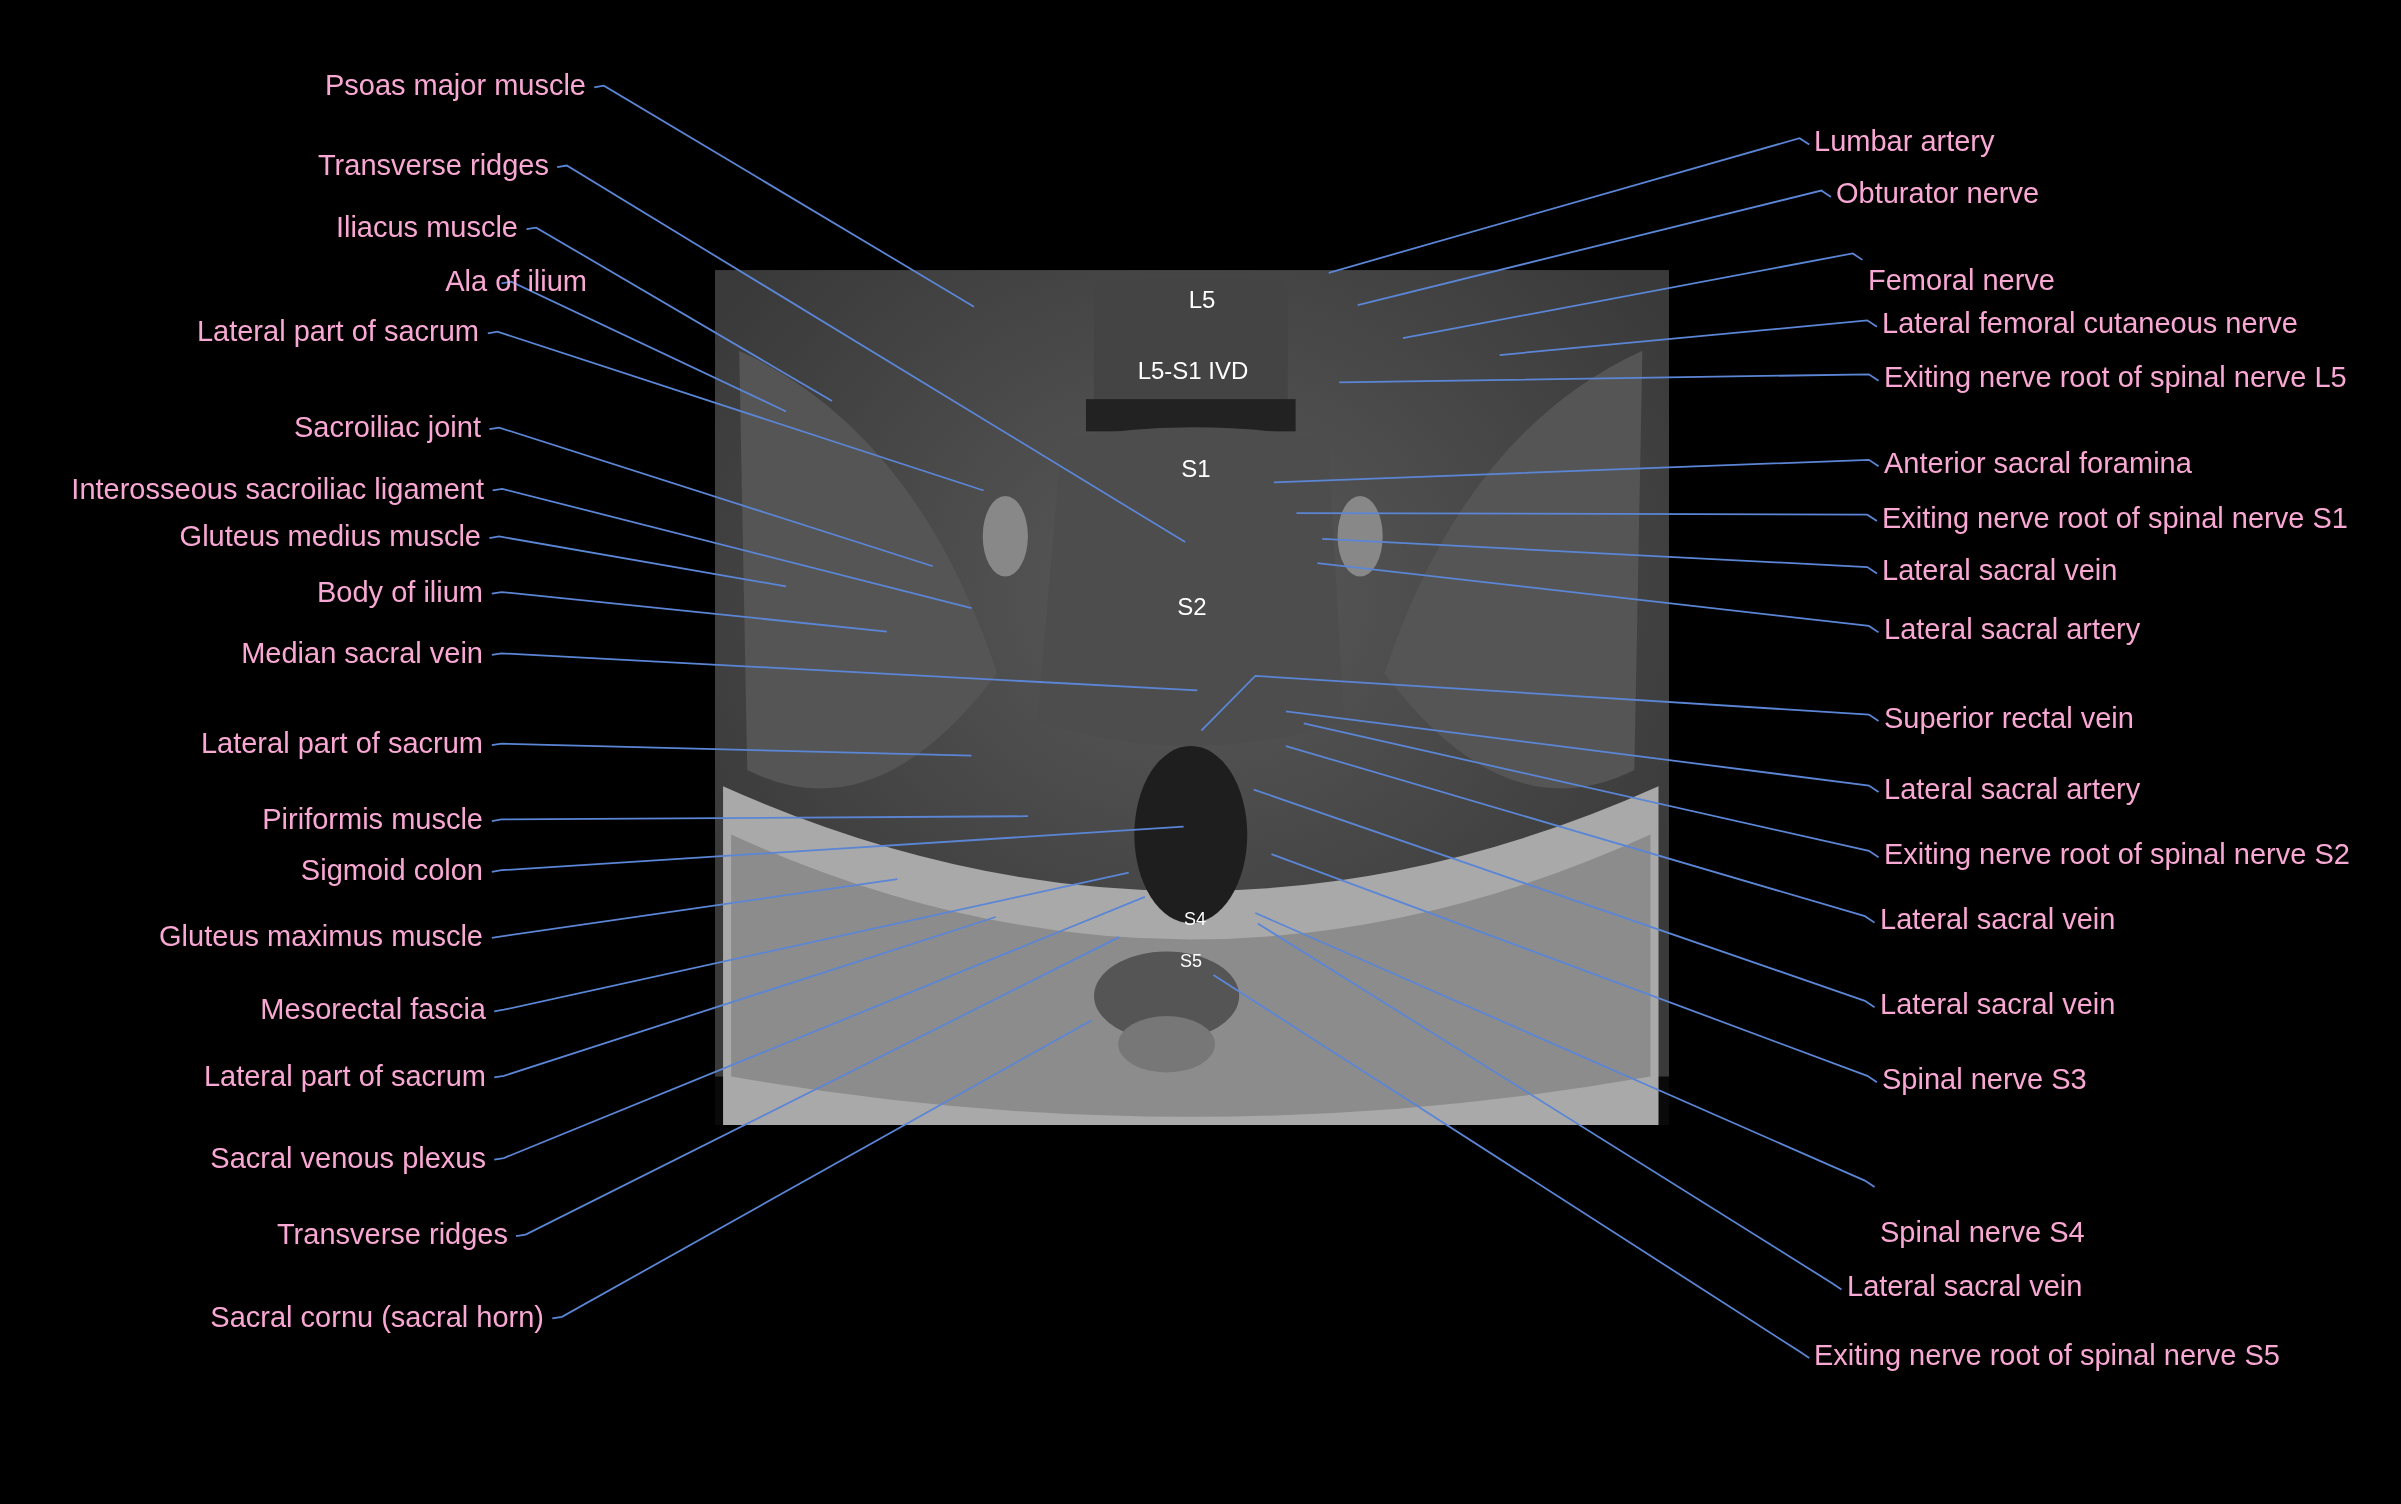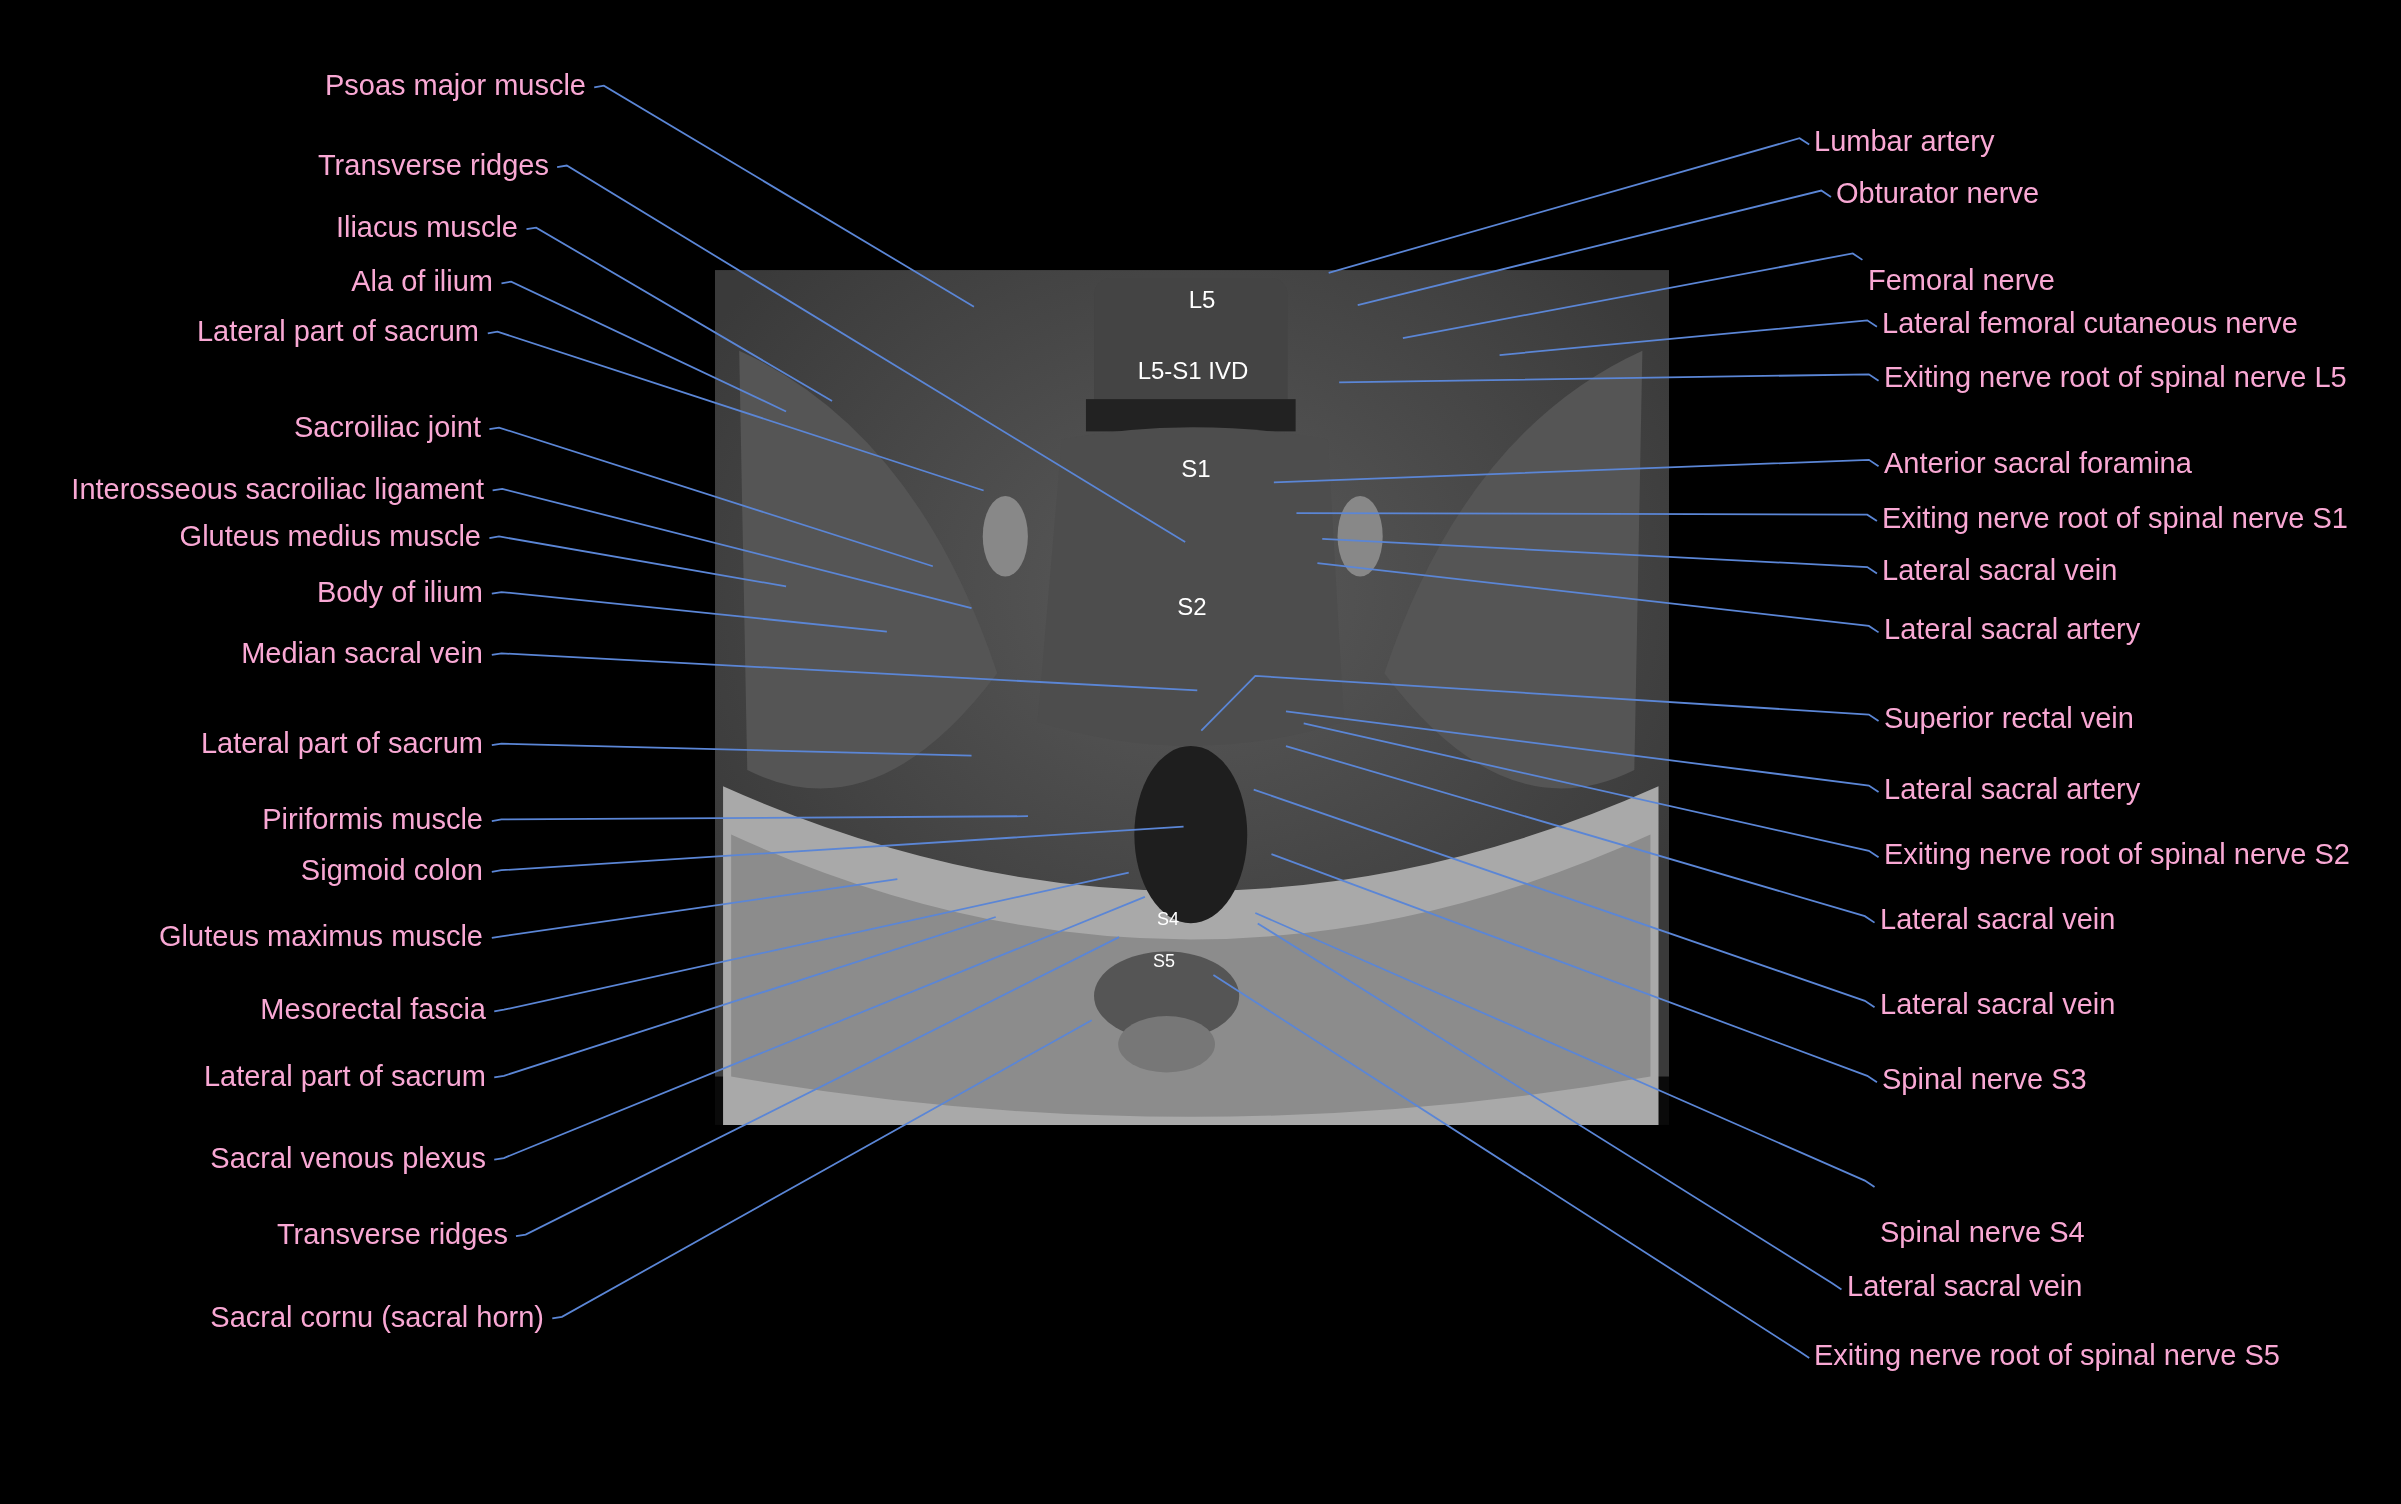--- a/index.html
+++ b/index.html
@@ -2,21 +2,21 @@
 <html style="font-size:13px"><head>
 <meta charset="utf-8">
 <style>
   html,body{margin:0;padding:0;background:#000;}
   body{width:2401px;height:1505px;position:relative;overflow:hidden;font-family:"Liberation Sans",sans-serif;}
   #scan{position:absolute;left:715px;top:270px;width:954px;height:855px;}
   svg#lines{position:absolute;left:0;top:0;width:2401px;height:1505px;pointer-events:none;}
   .lbl{position:absolute;color:#f9a8d4;font-size:29px;white-space:nowrap;line-height:32px;}
   .lbl.left{text-align:right;}
   .vlab{position:absolute;color:#fff;font-size:24px;transform:translate(-50%,-50%);}
-  .vlab.sm{font-size:18px;}
+  .vlab.sm{font-size:18px;margin-left:27px;}
 </style>
 </head>
 <body>
 
 <svg id="scan" viewBox="0 0 1183 1060">
   <defs>
     <radialGradient id="g1" cx="50%" cy="40%" r="60%">
       <stop offset="0" stop-color="#5a5a5a"></stop>
       <stop offset="1" stop-color="#3a3a3a"></stop>
     </radialGradient>
@@ -88,21 +88,21 @@
     <div class="vlab" style="left: 1193px; top: 371px;">L5-S1 IVD</div>
     <div class="vlab" style="left: 1196px; top: 469px;">S1</div>
     <div class="vlab" style="left: 1192px; top: 607px;">S2</div>
     <div class="vlab sm" style="left: 1168px; top: 919px;">S4</div>
     <div class="vlab sm" style="left: 1164px; top: 961px;">S5</div>
   </div>
 <div id="labels">
     <div class="lbl left" style="right: 1815px; top: 69px;">Psoas major muscle</div>
     <div class="lbl left" style="right: 1852px; top: 149px;">Transverse ridges</div>
     <div class="lbl left" style="right: 1883px; top: 211px;">Iliacus muscle</div>
-    <div class="lbl left" style="right: 1908px; top: 265px; text-align: right;">Ala of ilium</div>
+    <div class="lbl left" style="right: 1814px; top: 265px; text-align: right;">Ala of ilium</div>
     <div class="lbl left" style="right: 1922px; top: 315px;">Lateral part of sacrum</div>
     <div class="lbl left" style="right: 1920px; top: 411px; text-align: center;">Sacroiliac joint</div>
     <div class="lbl left" style="right: 1917px; top: 473px;">Interosseous sacroiliac ligament</div>
     <div class="lbl left" style="right: 1920px; top: 520px;">Gluteus medius muscle</div>
     <div class="lbl left" style="right: 1918px; top: 576px;">Body of ilium</div>
     <div class="lbl left" style="right: 1918px; top: 637px;">Median sacral vein</div>
     <div class="lbl left" style="right: 1918px; top: 727px;">Lateral part of sacrum</div>
     <div class="lbl left" style="right: 1918px; top: 803px;">Piriformis muscle</div>
     <div class="lbl left" style="right: 1918px; top: 854px;">Sigmoid colon</div>
     <div class="lbl left" style="right: 1918px; top: 920px;">Gluteus maximus muscle</div>

